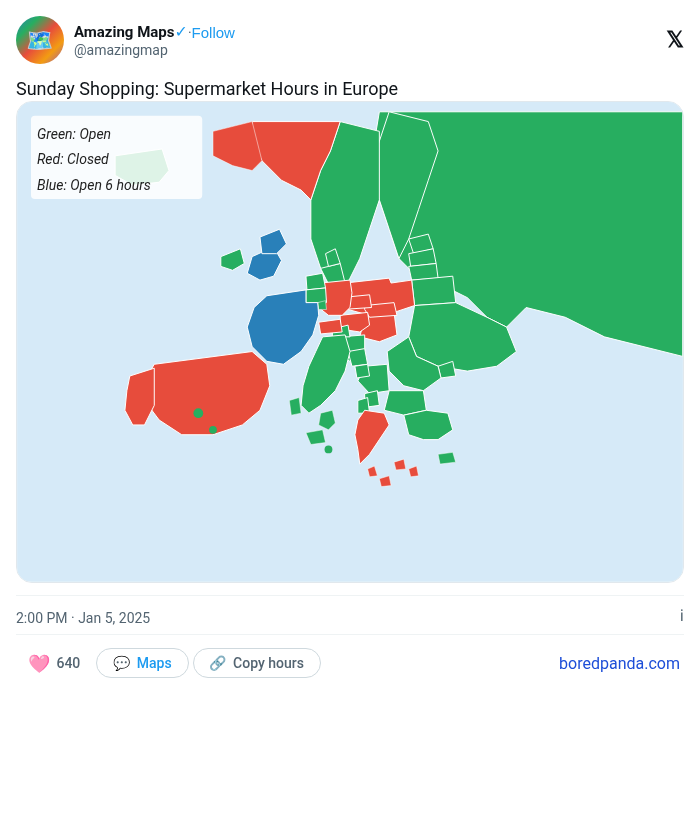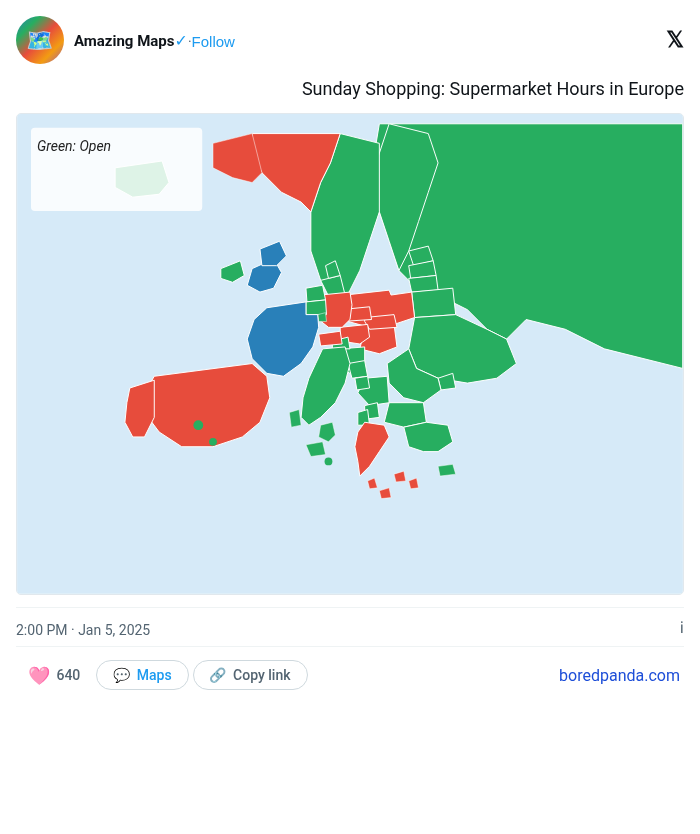--- a/index.html
+++ b/index.html
@@ -80,27 +80,25 @@
       font-size: 22px;
       font-weight: 900;
       color: #0f1419;
       font-family: 'Arial Black', sans-serif;
       line-height: 1;
     }
     .tweet-title {
       font-size: 18px;
       font-weight: 400;
       color: #0f1419;
-      margin-bottom: 12px;
       line-height: 1.4;
-      text-align: right;
     }
     .map-container {
       border: 1px solid #e1e8ed;
-      border-radius: 5px;
+      border-radius: 16px;
       overflow: hidden;
       position: relative;
       background: #f8f9fa;
       margin-bottom: 12px;
     }
     .map-wrapper {
       position: relative;
       width: 100%;
       padding-bottom: 72%;
       background: #e8f4f8;
@@ -208,20 +206,21 @@
       <div class="avatar">
         <div class="avatar-img">🗺️</div>
       </div>
       <div class="account-info">
         <div class="account-name-row">
           <span class="account-name">Amazing Maps</span>
           <span class="verified-badge">✓</span>
           <span class="separator-dot">·</span>
           <button class="follow-btn">Follow</button>
         </div>
+        <span class="account-handle">@amazingmap</span>
       </div>
     </div>
     <div class="x-logo">𝕏</div>
   </div>
 
   <div class="tweet-title">Sunday Shopping: Supermarket Hours in Europe</div>
 
   <div class="map-container">
     <div class="map-wrapper">
       <div class="map-svg-container">
@@ -330,20 +329,22 @@
           <path d="M430,360 L445,358 L448,368 L432,370 Z" fill="#27ae60" stroke="#fff" stroke-width="0.5"></path>
 
           <circle cx="318" cy="355" r="4" fill="#27ae60"></circle>
 
           <rect x="14" y="14" width="175" height="85" fill="rgba(255,255,255,0.85)" rx="4"></rect>
         </svg>
 
         
         <div class="map-legend">
           <div>Green: Open</div>
+          <div>Red: Closed</div>
+          <div>Blue: Open 6 hours</div>
         </div>
       </div>
     </div>
   </div>
 
   <div class="tweet-timestamp">
     <span>2:00 PM · Jan 5, 2025</span>
     <span class="info-icon">ℹ</span>
   </div>
 
@@ -354,20 +355,20 @@
       <span class="like-count">640</span>
     </div>
 
     <div class="action-reply">
       <span class="blue-circle">💬</span>
       <span>Maps</span>
     </div>
 
     <div class="action-copy">
       <span>🔗</span>
-      <span>Copy link</span>
+      <span>Copy hours</span>
     </div>
 
     <div class="branding">
       <span>boredpanda.com</span>
     </div>
   </div>
 </div>
 
 </body></html>

